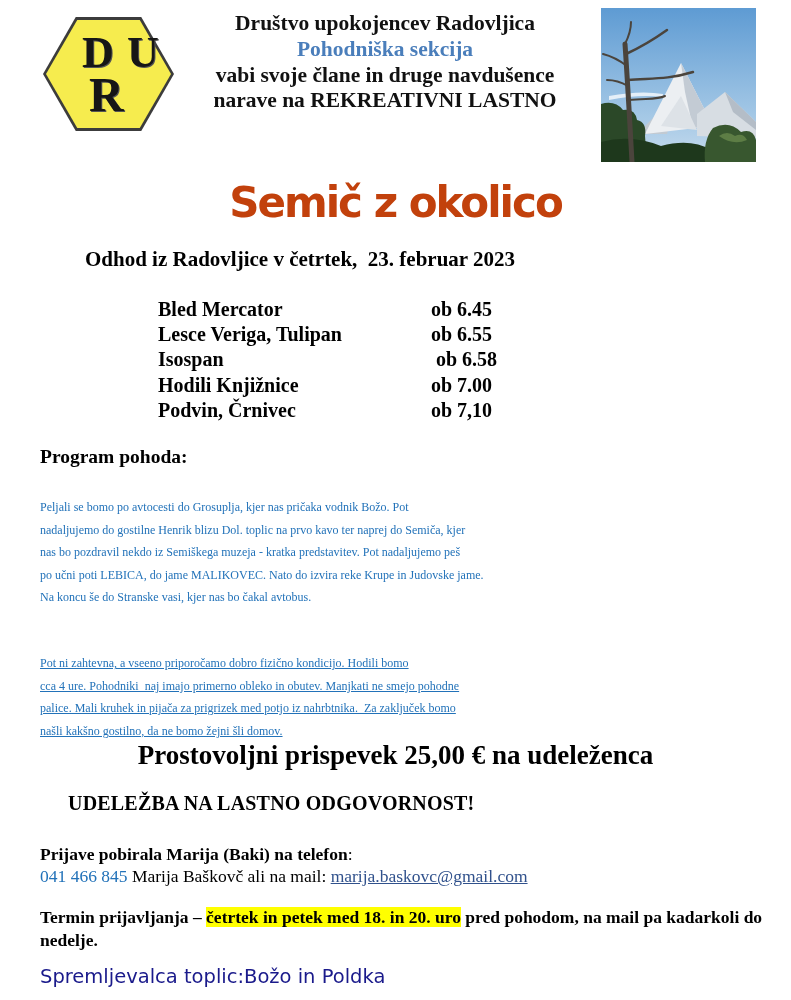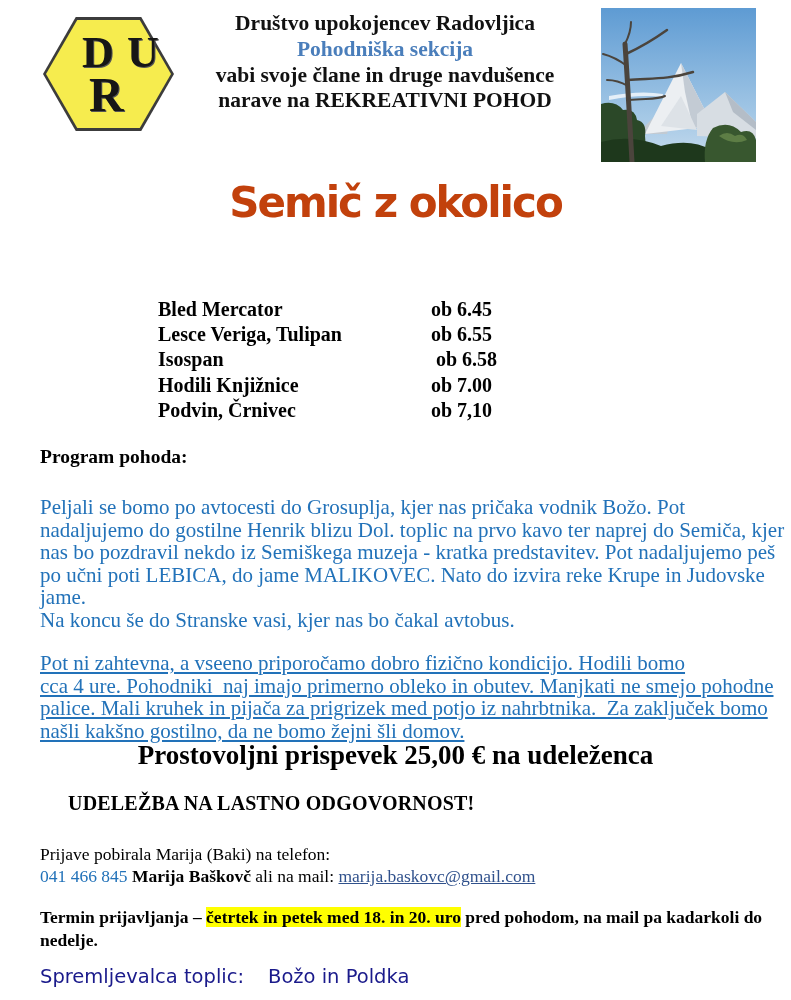--- a/index.html
+++ b/index.html
@@ -51,75 +51,75 @@
   }
   .schedule { position:absolute; left:115px; top:297px; font-weight:bold; font-size:20px; line-height:25.2px; }
   .schedule-row { display:flex;margin-left:43px; }
   .stop-name { width:273px; }
   .stop-time { white-space:pre; }
 
   
   .program-heading { position:absolute; left:40px; top:446px; font-weight:bold; font-size:19.5px; }
   .blue-par {
     position:absolute; left:40px; width:748px; color:#2272b9;
-    font-size:21px; line-height:22.6px; white-space:pre-wrap;
+    font-size:12px; line-height:22.6px; white-space:pre-wrap;
   }
   .par1 { top:496px; }
   .par2 { top:652px;text-decoration:underline; }
 
   
   .fee-line {
     position:absolute; left:0; top:740px; width:791px; text-align:center;
     font-weight:bold; font-size:27px;
   }
   .responsibility {
     position:absolute; left:68px; top:792px; font-weight:bold; font-size:20px;
     letter-spacing:0.2px;
   }
 
   
   .contact-l1 { position:absolute; left:40px; top:844px; font-size:17.5px; }
-  .contact-l1 .b { font-weight:normal; }
+  .contact-l1 .b { font-weight:bold; }
   .contact-l2 { position:absolute; left:40px; top:866px; font-size:17.5px; }
   .phone { color:#2272b9; }
-  .contact-name { font-weight:bold;margin-top:32px; }
+  .contact-name { font-weight:normal;margin-top:32px; }
   .email-link { color:#30518c; text-decoration:underline; cursor:pointer; }
 
   
   .deadline {
     position:absolute; left:40px; top:906px; width:740px;
     font-weight:bold; font-size:17.5px; line-height:23px;
   }
   .hl { background:#ffff00; }
 
   
   .companions {
     position:absolute; left:40px; top:965px; color:#1a1a8b;
     font-family:"DejaVu Sans", sans-serif; font-size:19.5px;
   }
-  .companions .names { margin-left:24px; }
+  .companions .names { margin-left:0; }
 </style>
 </head>
 <body>
 
 <div class="page">
 
   <div class="logo">
     <div class="hex-outer"></div>
     <div class="hex-inner"></div>
     <span class="logo-letter logo-d">D</span>
     <span class="logo-letter logo-u">U</span>
     <span class="logo-letter logo-r">R</span>
   </div>
 
   <div class="header-block">
     <div>Društvo upokojencev Radovljica</div>
     <div class="header-blue">Pohodniška sekcija</div>
     <div>vabi svoje člane in druge navdušence</div>
-    <div>narave na REKREATIVNI POHOD</div>
+    <div>narave na REKREATIVNI LASTNO</div>
   </div>
 
   <div class="photo">
     <svg width="155" height="154" viewBox="0 0 155 154">
       <defs>
         <linearGradient id="sky" x1="0" y1="0" x2="0" y2="1">
           <stop offset="0" stop-color="#5e9bd3"></stop>
           <stop offset="0.75" stop-color="#a9cbe7"></stop>
           <stop offset="1" stop-color="#c8dced"></stop>
         </linearGradient>
@@ -150,20 +150,21 @@
         <path d="M27,72 C48,70 66,72 92,64" stroke-width="2.5"></path>
         <path d="M28,92 C44,90 56,92 64,88" stroke-width="2"></path>
         <path d="M27,78 C20,74 12,72 6,72" stroke-width="2"></path>
         <path d="M24,36 C28,28 30,22 30,14" stroke-width="2"></path>
       </g>
     </svg>
   </div>
 
   <div class="title">Semič z okolico</div>
 
+  <div class="departure-heading">Odhod iz Radovljice v četrtek,  23. februar 2023</div>
 
   <div class="schedule">
     <div class="schedule-row">
       <span class="stop-name">Bled Mercator</span>
       <span class="stop-time">ob 6.45</span>
     </div>
     <div class="schedule-row">
       <span class="stop-name">Lesce Veriga, Tulipan</span>
       <span class="stop-time">ob 6.55</span>
     </div>

